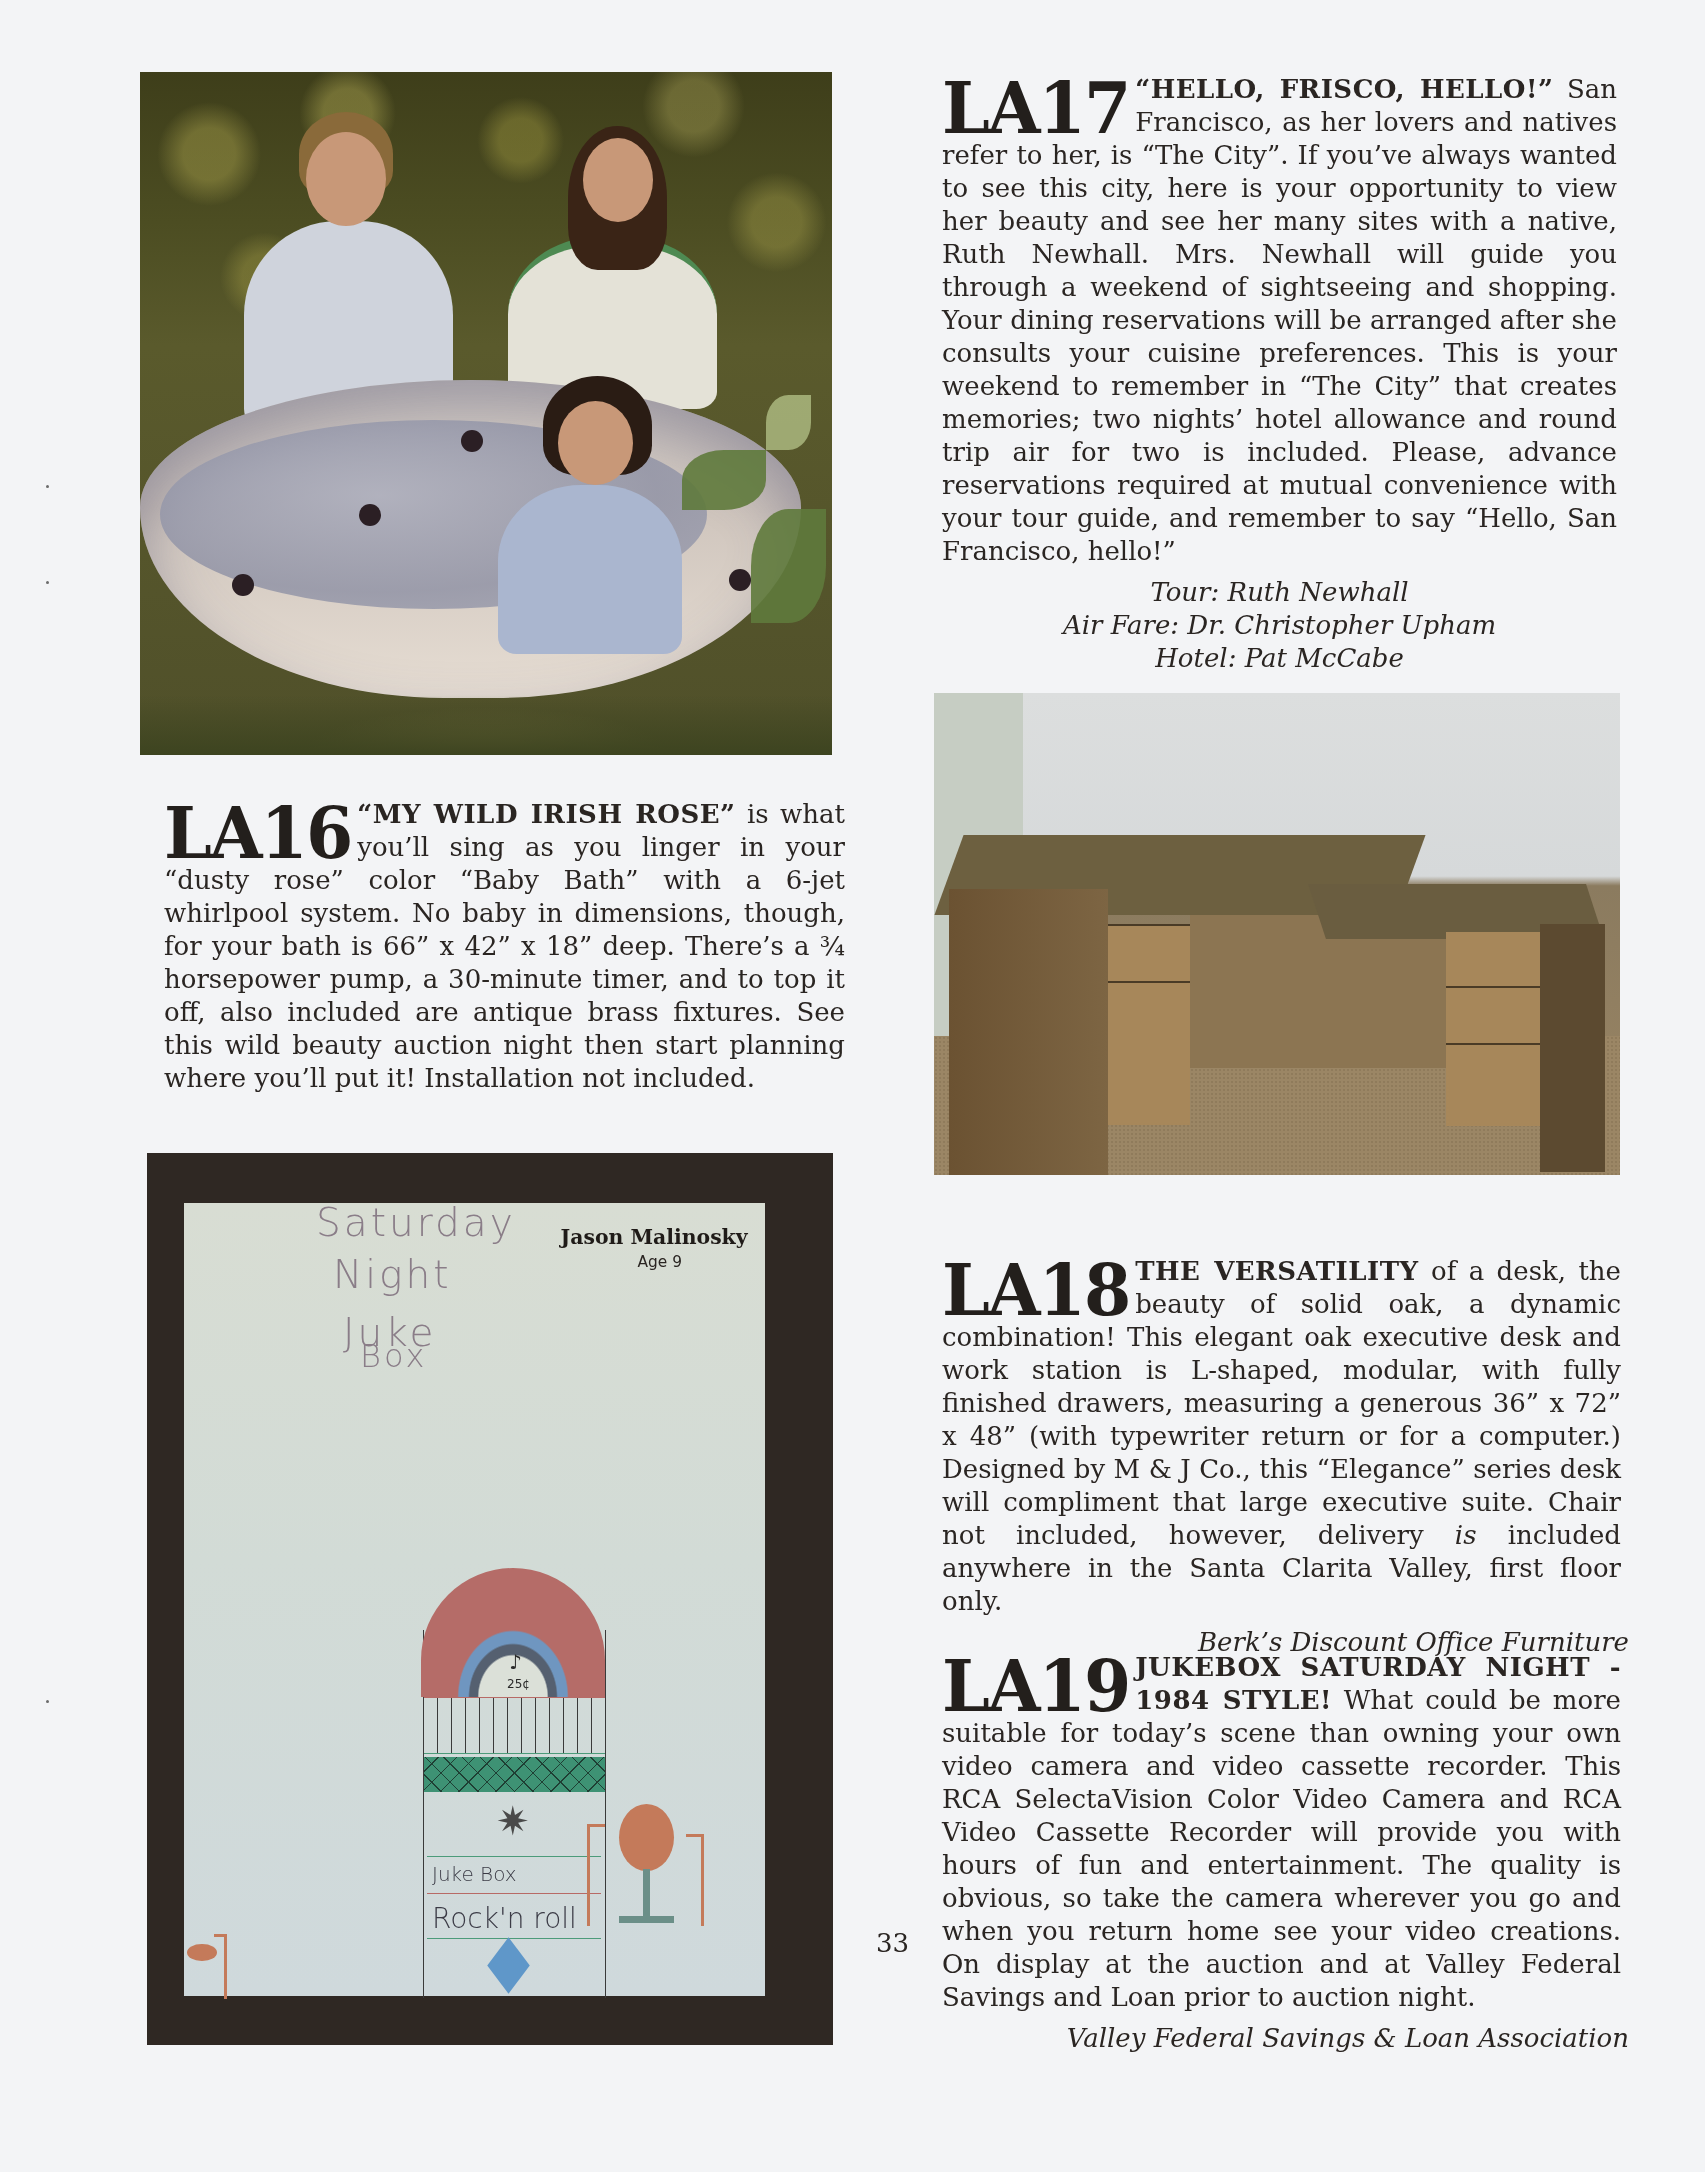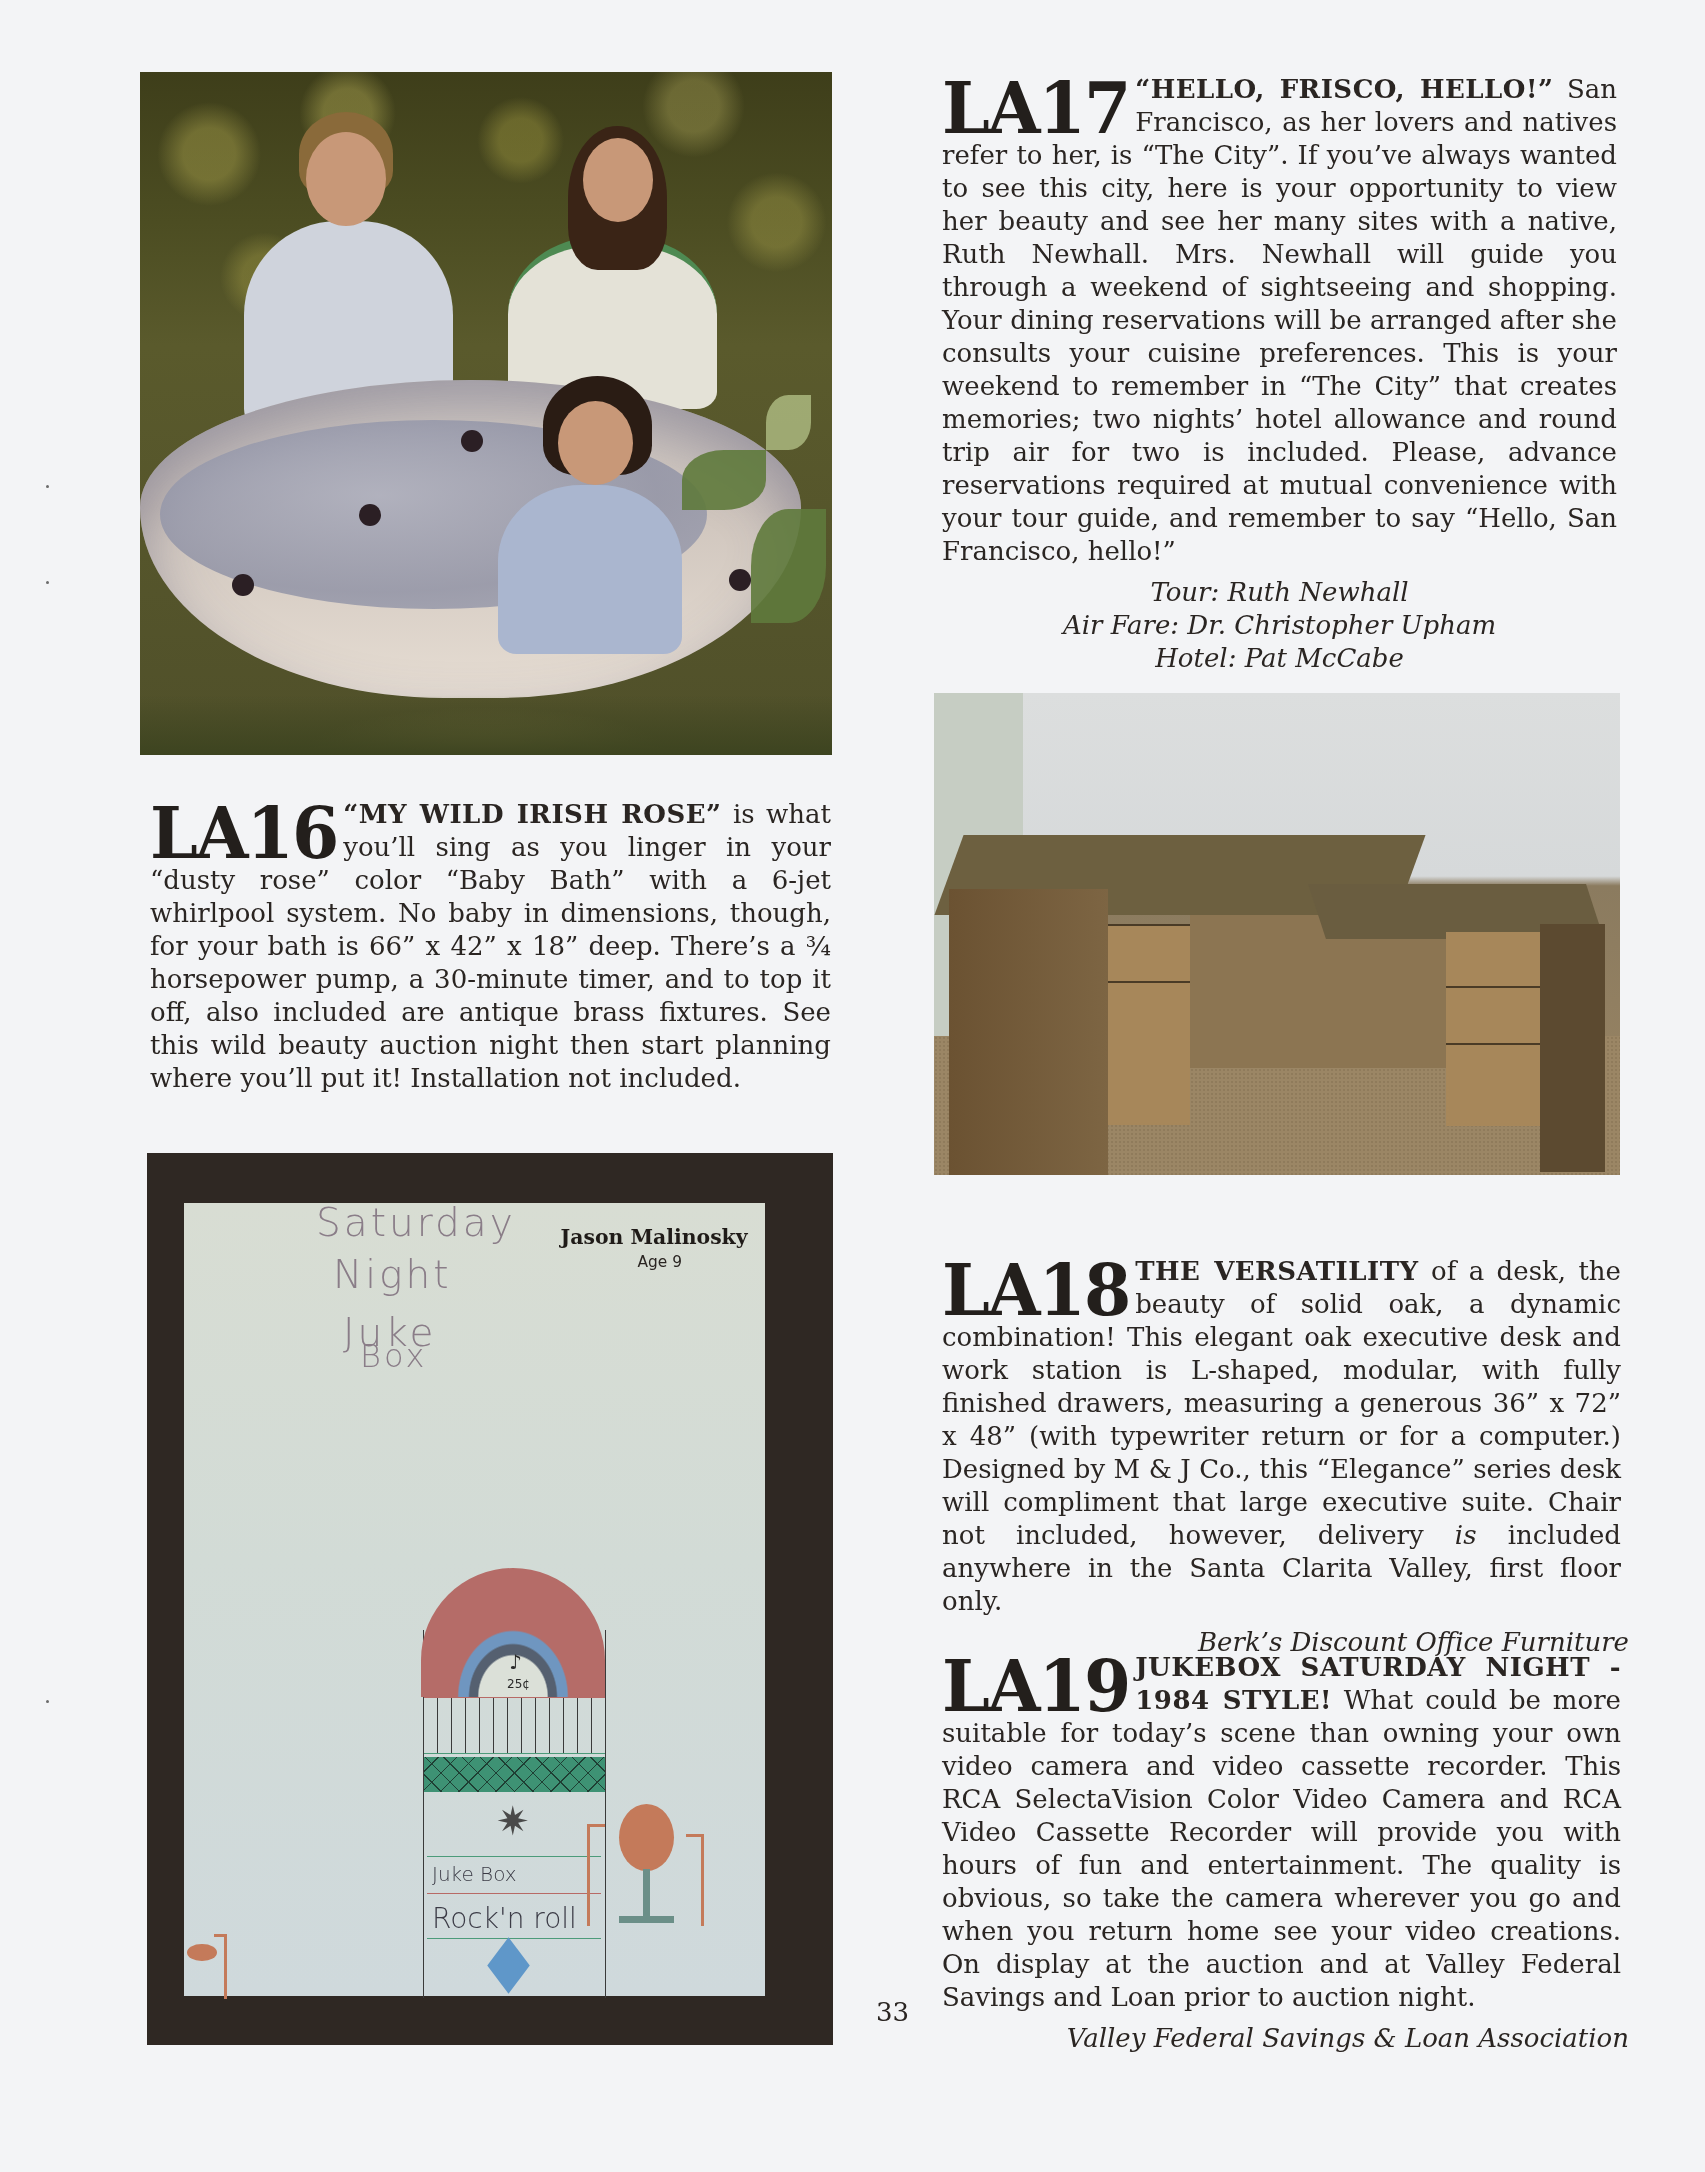--- a/index.html
+++ b/index.html
@@ -114,21 +114,21 @@
     background: radial-gradient(circle, rgba(70,55,35,.25) 0.5px, transparent 1px) 0 0/4px 4px, #9b8665; }
   .desk-top-main { position:absolute; left:15px; top:142px; width:462px; height:80px; background:#6d6040; transform:skewX(-20deg); }
   .desk-top-return { position:absolute; left:383px; top:191px; width:278px; height:55px; background:#6a5d40; transform:skewX(18deg); }
   .desk-side-left { position:absolute; left:15px; top:196px; width:159px; height:303px; background:linear-gradient(90deg,#6b5232,#7d6543); }
   .desk-drawers-left { position:absolute; left:174px; top:231px; width:82px; height:199px; background:#a7875a; border-top:2px solid #4a3b26; }
   .desk-drawers-right { position:absolute; left:512px; top:239px; width:94px; height:194px; background:#a7875a; }
   .desk-side-right { position:absolute; left:606px; top:231px; width:65px; height:248px; background:#5c4a30; }
   .desk-kneehole { position:absolute; left:256px; top:221px; width:256px; height:154px; background:#8c7552; }
   .drawer-line { position:absolute; height:2px; background:#4a3b26; }
 
-  .page-number { position:absolute; left:876px; top:1997px; font-family:"DejaVu Serif", serif; font-size:26px; color:#2a2522; }
+  .page-number { position:absolute; left:876px; top:1928px; font-family:"DejaVu Serif", serif; font-size:26px; color:#2a2522; }
 </style>
 </head>
 <body>
 
 <div class="page-edge-mark" style="top:485px"></div>
 <div class="page-edge-mark" style="top:581px"></div>
 <div class="page-edge-mark" style="top:1700px"></div>
 
 <div class="photo-bath" title="Three smiling teenagers posed around a large oval whirlpool bathtub outdoors in front of a hedge; jets and brass fixtures visible">
   <div class="hedge-light"></div>
@@ -152,21 +152,21 @@
   <div class="person" style="left:358px;top:413px;width:184px;height:169px;background:#aab6cf;">
     <div class="hair" style="left:45px;top:-109px;width:109px;height:99px;background:#2a1c14;"></div>
     <div class="head" style="left:60px;top:-84px;width:75px;height:84px;"></div>
   </div>
   <div class="leaf" style="left:542px;top:378px;width:84px;height:60px;"></div>
   <div class="leaf" style="left:611px;top:437px;width:75px;height:114px;"></div>
   <div class="leaf" style="left:626px;top:323px;width:45px;height:55px;background:#a6b27a;"></div>
   <div class="grass"></div>
 </div>
 
-<div class="article" style="left:142px;top:790px;width:697px;">
+<div class="article" style="left:156px;top:790px;width:697px;">
   <p>
     <span class="lot-number">LA16</span>
     <span class="headline">“MY WILD IRISH ROSE”</span><span> is what you’ll sing as you linger in your “dusty rose” color “Baby Bath” with a 6-jet whirlpool system. No baby in dimensions, though, for your bath is 66” x 42” x 18” deep. There’s a ¾ horsepower pump, a 30-minute timer, and to top it off, also included are antique brass fixtures. See this wild beauty auction night then start planning where you’ll put it! Installation not included.</span>
   </p>
 </div>
 
 <div class="drawing-frame">
   <div class="drawing-paper" title="Child's crayon drawing of a jukebox with a rainbow arch top, next to tables and chairs">
     <div class="artist-name">Jason Malinosky</div>
     <div class="artist-age">Age 9</div>

